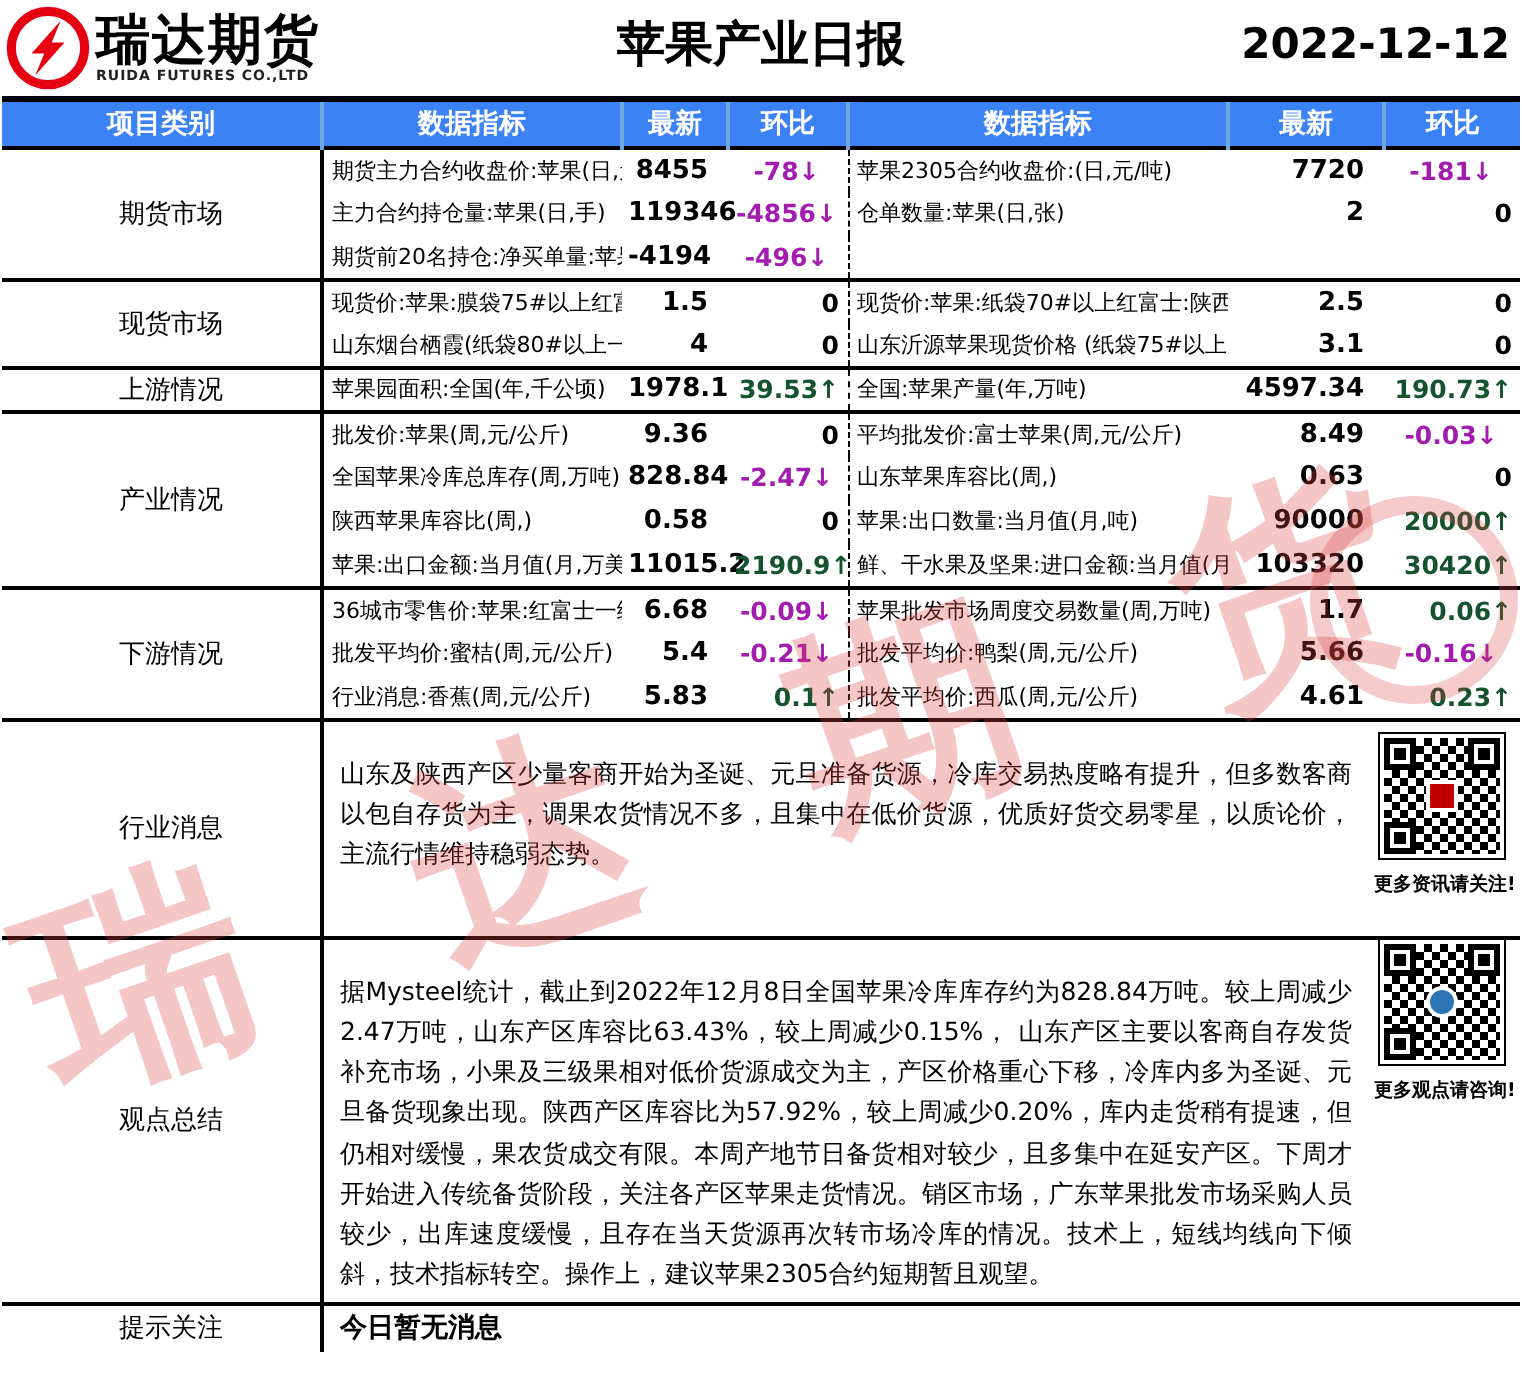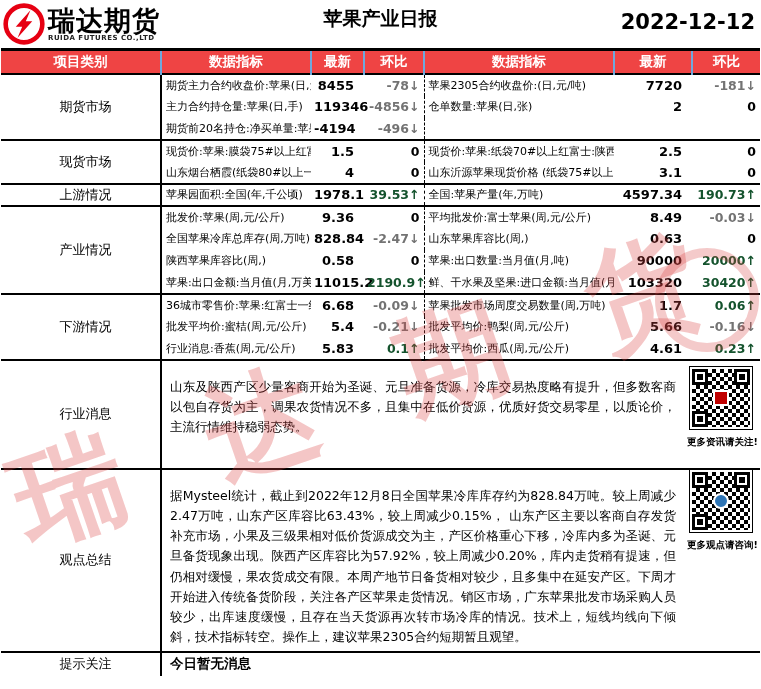--- a/index.html
+++ b/index.html
@@ -8,39 +8,39 @@
   .sheet { position:relative; width:761px; height:689px; }
 
   
   .topbar { position:relative; height:46px; margin-top:2px; }
   .logo-block { position:absolute; left:2px; top:0; display:flex; align-items:center; }
   .logo-icon { width:44px; height:44px; }
   .logo-texts { margin-left:2px; }
   .logo-cn { font-size:27px; font-weight:bold; letter-spacing:1px; line-height:1.1; }
   .logo-en { font-size:7px; font-weight:bold; color:#222; letter-spacing:.5px; margin-top:-2px; }
   .main-title { position:absolute; left:50%; top:4px; transform:translateX(-50%);
-                font-size:19px; font-weight:bold; white-space:nowrap; }
+                font-size:24px; font-weight:bold; white-space:nowrap; }
   .report-date { position:absolute; right:6px; top:8px; font-size:21px; font-weight:bold; }
   .byline { font-size:11px; font-weight:bold; margin:1px 0 3px 4px; }
 
   
   table.data { width:759px; border-collapse:collapse; table-layout:fixed; margin-left:1px;
                border-top:3px solid #000; }
-  thead th { background:#ef4444; color:#fff; font-size:13.5px; font-weight:bold;
+  thead th { background:#3b82f6; color:#fff; font-size:13.5px; font-weight:bold;
              height:24px; text-align:center; border-right:2px solid #6FA8DC; }
   thead th:last-child { border-right:none; }
   td { height:22px; padding:0 3px; vertical-align:middle; }
   td.cat { text-align:center; font-size:13px; border-right:2.5px solid #000;padding-left:13px; }
   td.lbl { font-size:11px; white-space:nowrap; overflow:hidden; padding-left:4px; }
   td.lbl-r { border-left:1.5px dashed #000; }
   td.val { text-align:right; font-weight:bold; font-size:13px; padding-right:10px;
            font-family:"DejaVu Sans", sans-serif; }
   td.chg { text-align:right; font-weight:bold; font-size:12.5px; padding-right:4px; }
   td.chg.up   { color:#14532d; }
-  td.chg.down { color:#737373; }
+  td.chg.down { color:#a21caf;text-align:center; }
   td.chg.flat { color:#000; }
   tr.sec-start td { border-top:2.5px solid #000; }
 
   
   td.bigcell { vertical-align:top; position:relative; padding:16px 6px 3px 8px; }
   td.bigcell .para { font-size:12.5px; line-height:1.62; padding-right:78px; text-align:justify; }
   .qrwrap { position:absolute; right:5px; width:68px; text-align:center; }
   .qrwrap.qr-news { top:6px; }
   .qrwrap.qr-view { top:0; }
   .qr { width:62px; height:62px; margin:0 auto; position:relative;

